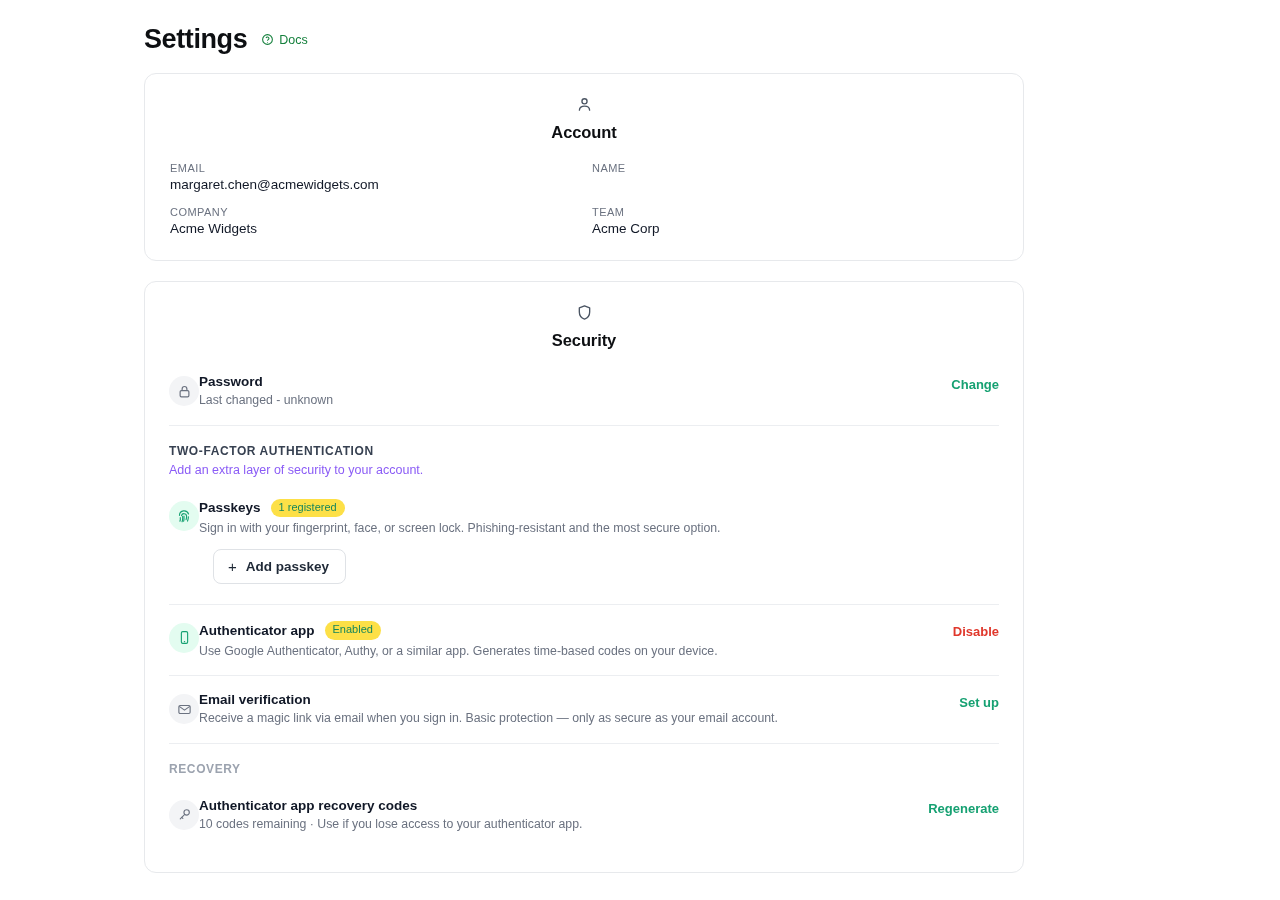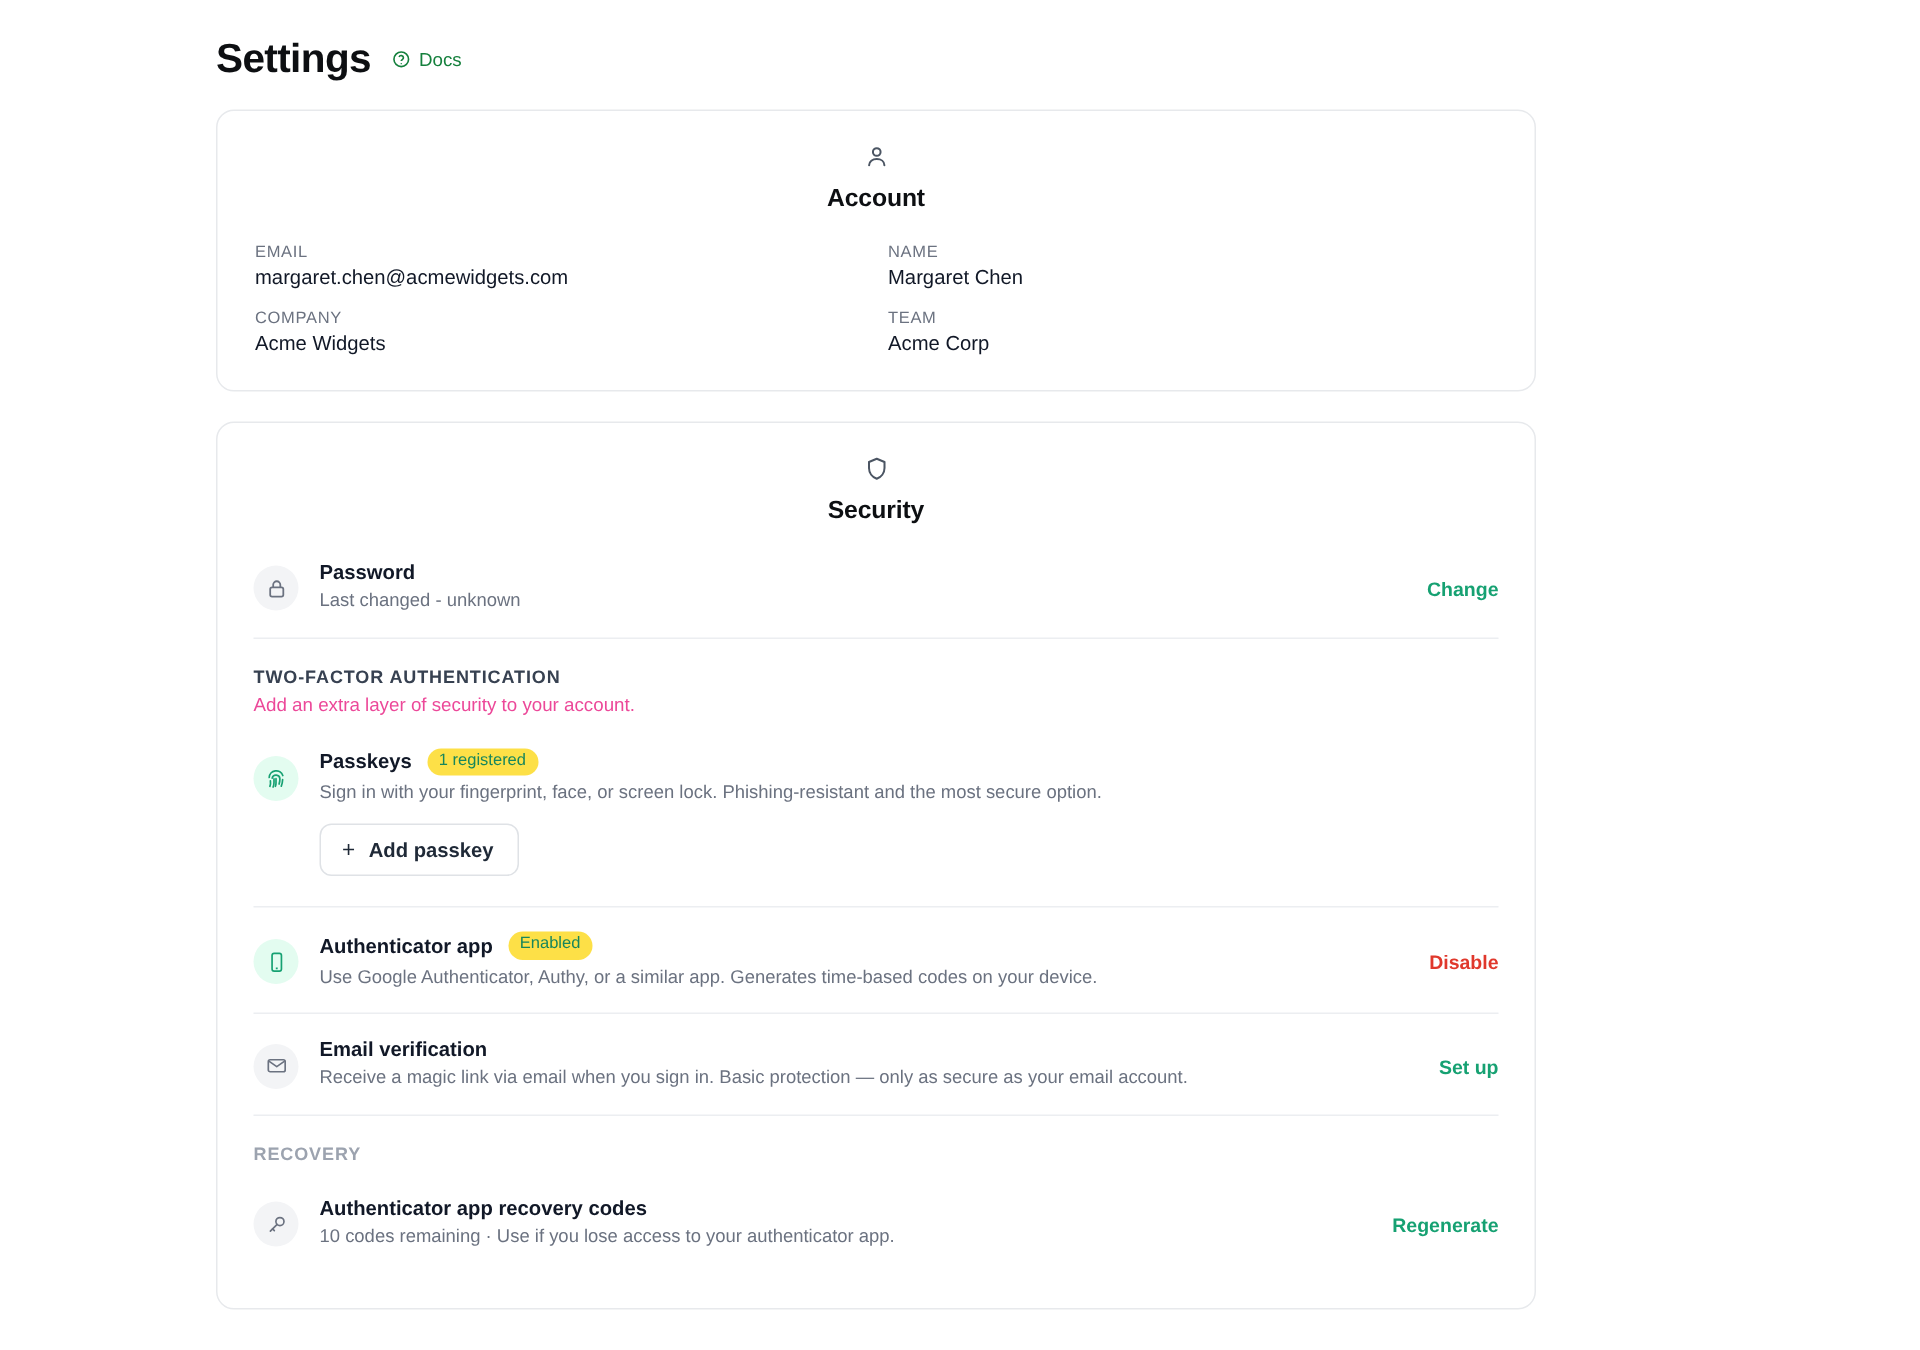--- a/index.html
+++ b/index.html
@@ -83,22 +83,21 @@
   }
   .field-value {
     font-size: 13.5px;
     color: #111827;
     font-weight: normal;
   }
 
   
   .row {
     display: flex;
-    align-items: center;
-    gap: 14px;
+    align-items: flex-start;
     padding: 16px 0;
   }
   .row.first { padding-top: 4px; }
   .divider {
     height: 1px;
     background: #eceef1;
     width: 100%;
   }
 
   .row-icon {
@@ -167,21 +166,21 @@
     font-size: 12px;
     font-weight: bold;
     letter-spacing: 0.6px;
     text-transform: uppercase;
     color: #374151;
     padding-top: 18px;
   }
   .sub-head.muted { color: #9ca3af; font-weight: bold; }
   .sub-desc {
     font-size: 12.5px;
-    color: #ec4899;
+    color: #8b5cf6;
     margin-top: 5px;
   }
 
   
   .nested { padding-left: 44px; }
   .pk-row {
     display: flex;
     align-items: flex-start;
     padding: 10px 0 8px 0;
   }
@@ -242,21 +241,20 @@
       <span class="ttl">Account</span>
     </div>
 
     <div class="acct-grid">
       <div>
         <div class="field-label">EMAIL</div>
         <div class="field-value">margaret.chen@acmewidgets.com</div>
       </div>
       <div>
         <div class="field-label">NAME</div>
-        <div class="field-value">Margaret Chen</div>
       </div>
       <div>
         <div class="field-label">COMPANY</div>
         <div class="field-value">Acme Widgets</div>
       </div>
       <div>
         <div class="field-label">TEAM</div>
         <div class="field-value">Acme Corp</div>
       </div>
     </div>

